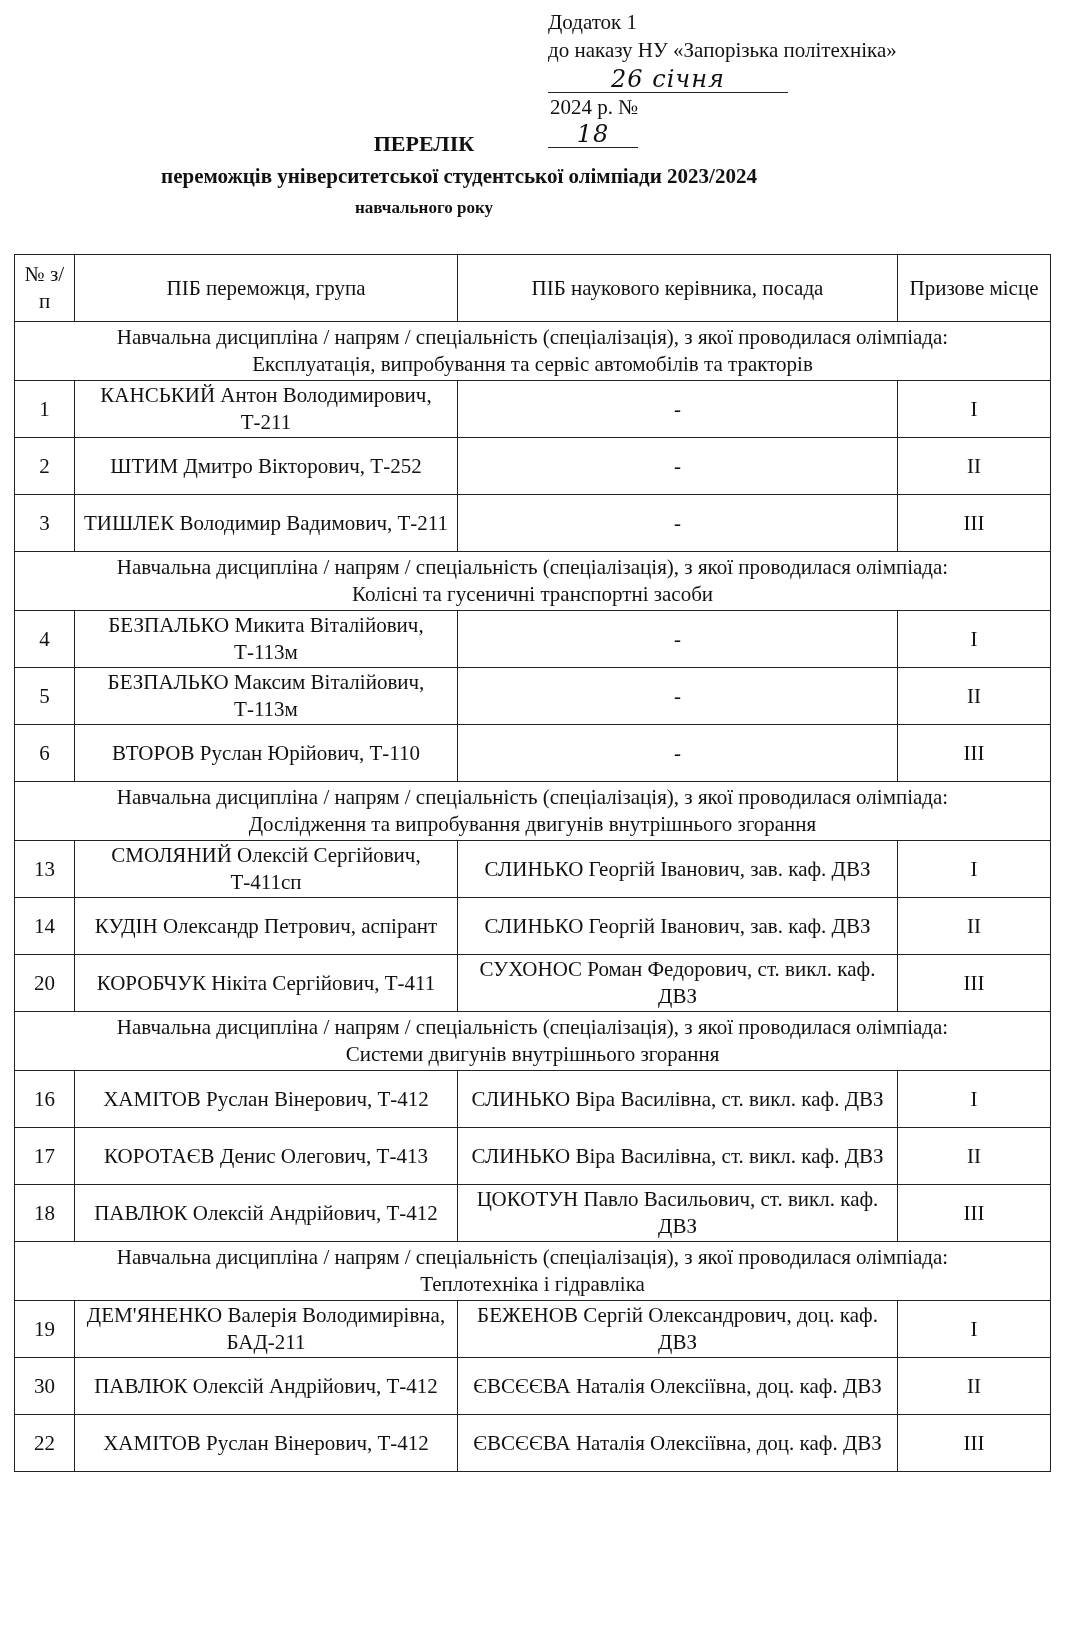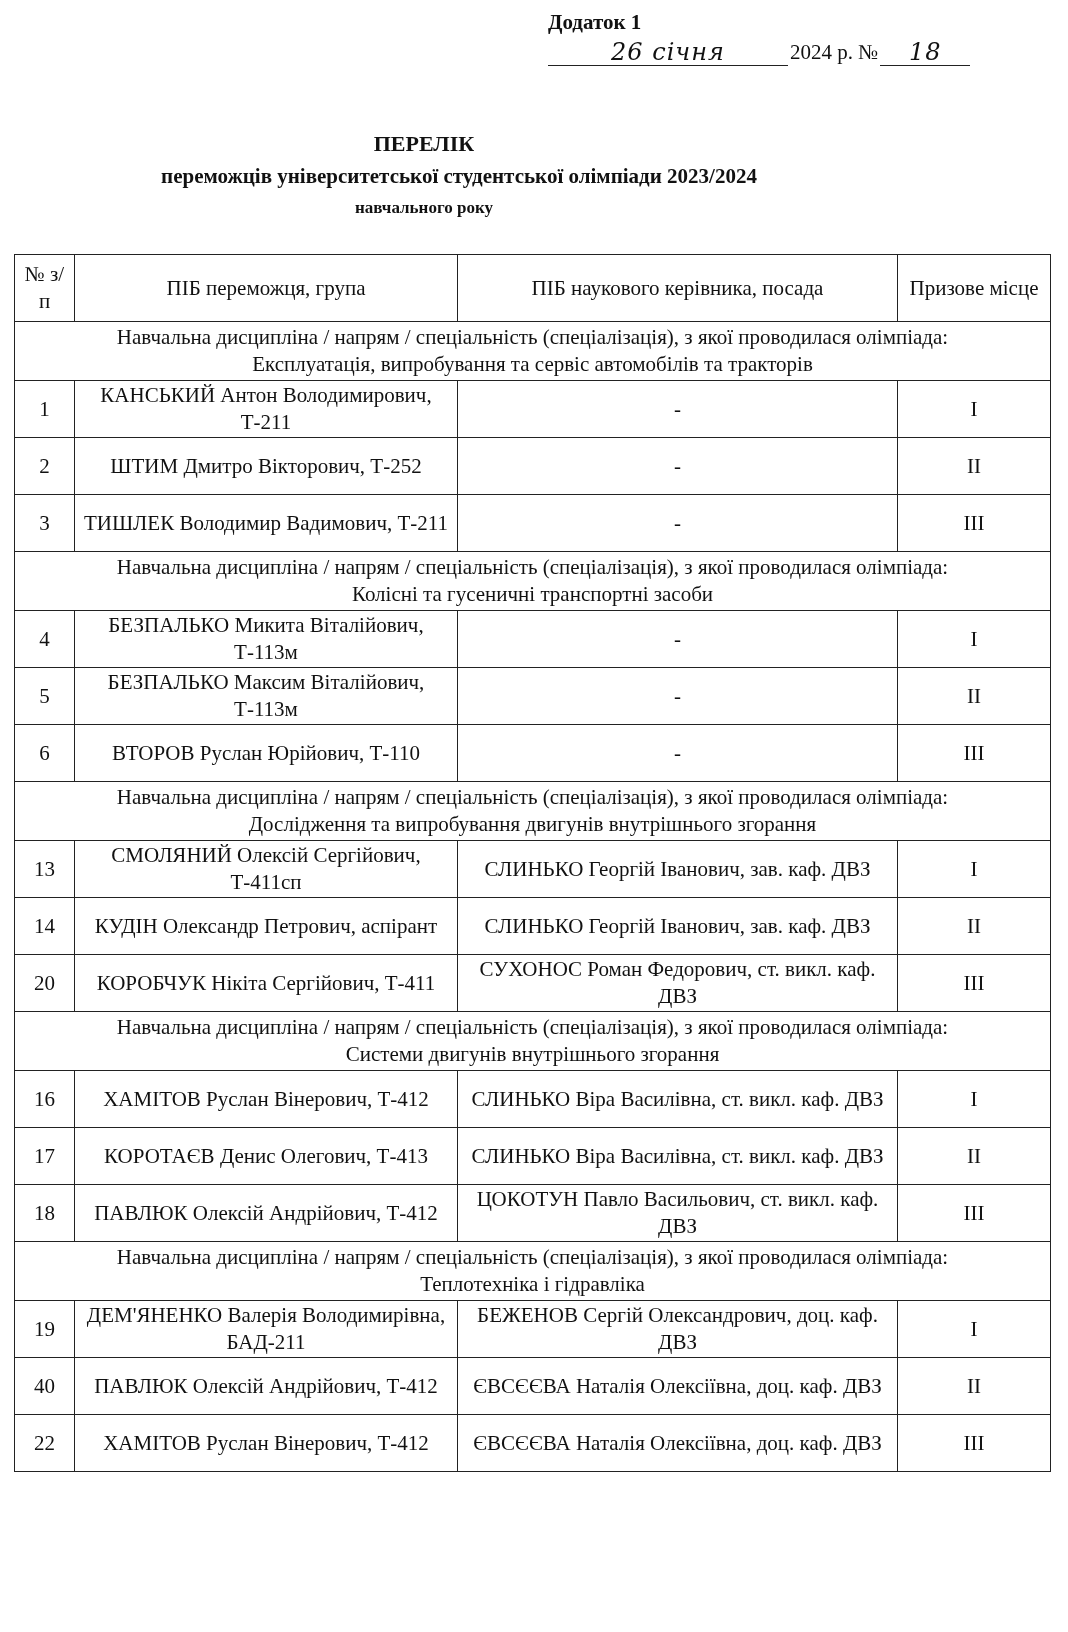--- a/index.html
+++ b/index.html
@@ -1,20 +1,20 @@
 <!DOCTYPE html>
 <html><head>
 <meta charset="utf-8">
 <style>
   html, body { margin: 0; padding: 0; background: #ffffff; }
   body { width: 1068px; height: 1632px; position: relative; overflow: hidden;
          font-family: "Liberation Serif", "DejaVu Serif", serif; color: #111; }
   .header-block { position: absolute; left: 548px; top: 8px; font-size: 21px; line-height: 28px; }
-  .header-block .line { white-space: nowrap; font-weight: bold; }
-  .sig-line { display: flex; align-items: flex-end; margin-top: 2px; }
+  .header-block .line { white-space: nowrap; }
+  .sig-line { display: flex; margin-top: 2px; flex-direction: column; }
   .hand { font-family: "DejaVu Serif", serif; font-style: italic; font-size: 24px; letter-spacing: 1px;
           display: inline-block; border-bottom: 1.5px solid #222; text-align: center; line-height: 26px; }
   .hand.date { width: 240px; }
   .hand.num { width: 90px; }
   .sig-mid { padding: 0 2px; }
   .title-block { position: absolute; left: 0; width: 848px; top: 128px; text-align: center; font-weight: bold; }
   .title-block .t1 { font-size: 22px; line-height: 32px; }
   .title-block .t2 { font-size: 21px; line-height: 32px; padding-left: 70px; }
   .title-block .t3 { font-size: 17px; line-height: 32px; }
   table.list { position: absolute; left: 14px; top: 254px; width: 1036px; border-collapse: collapse; table-layout: fixed; }
@@ -25,20 +25,21 @@
   tr.section td { height: 58px; padding: 0 2px; }
   tr.section .sec-label { display: block; white-space: nowrap; }
   tr.section .sec-name { display: block; font-weight: normal; }
   tr.row td { height: 56px; }
 </style>
 </head>
 <body>
 
 <div class="header-block">
   <div class="line">Додаток 1</div>
+  <div class="line">до наказу НУ «Запорізька політехніка»</div>
   <div class="sig-line">
     <span class="hand date">26 січня</span>
     <span class="sig-mid">2024 р. №</span>
     <span class="hand num">18</span>
   </div>
 </div>
 
 <div class="title-block">
   <div class="t1">ПЕРЕЛІК</div>
   <div class="t2">переможців університетської студентської олімпіади 2023/2024</div>
@@ -161,21 +162,21 @@
           <span class="sec-name">Теплотехніка і гідравліка</span>
         </td>
       </tr>
       <tr class="row">
         <td>19</td>
         <td>ДЕМ'ЯНЕНКО Валерія Володимирівна, БАД-211</td>
         <td>БЕЖЕНОВ Сергій Олександрович, доц. каф. ДВЗ</td>
         <td>I</td>
       </tr>
       <tr class="row">
-        <td>40</td>
+        <td>30</td>
         <td>ПАВЛЮК Олексій Андрійович, Т-412</td>
         <td>ЄВСЄЄВА Наталія Олексіївна, доц. каф. ДВЗ</td>
         <td>II</td>
       </tr>
       <tr class="row">
         <td>22</td>
         <td>ХАМІТОВ Руслан Вінерович, Т-412</td>
         <td>ЄВСЄЄВА Наталія Олексіївна, доц. каф. ДВЗ</td>
         <td>III</td>
       </tr>

